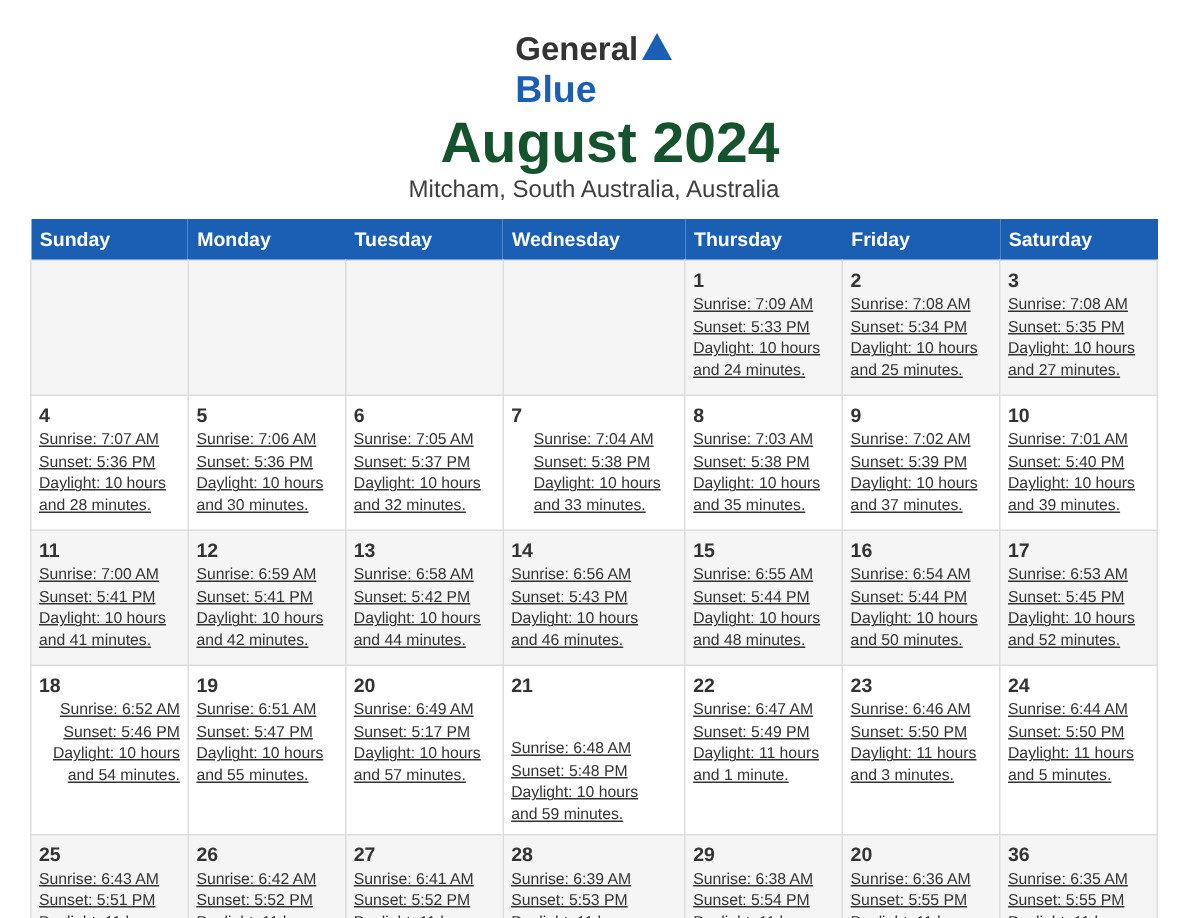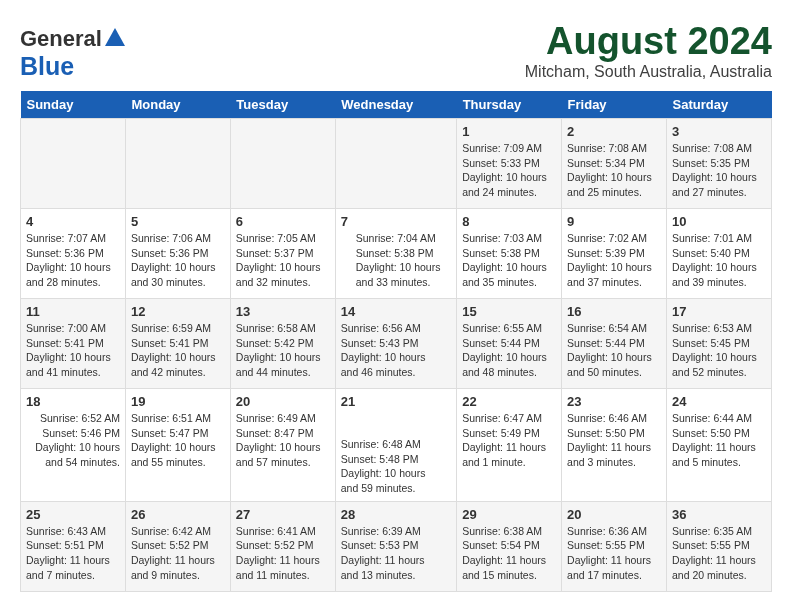--- a/index.html
+++ b/index.html
@@ -6,22 +6,23 @@
     body {
       font-family: Arial, sans-serif;
       background: #fff;
       width: 792px;
       min-height: 612px;
       padding: 20px;
     }
     .header {
       display: flex;
       justify-content: space-between;
-      align-items: flex-end;
+      align-items: center;
       margin-bottom: 10px;
+      flex-direction: column;
     }
     .logo {
       display: flex;
       flex-direction: column;
       align-items: flex-start;
     }
     .logo-text {
       display: flex;
       align-items: center;
     }
@@ -92,20 +93,21 @@
     .day-num {
       font-weight: bold;
       font-size: 13px;
       display: block;
       margin-bottom: 2px;
     }
     .day-info {
       font-size: 10.5px;
       line-height: 1.4;
       color: #333;
+      text-decoration: underline;
     }
     .empty-cell {
       background: #f5f5f5;
     }
   </style>
 </head>
 <body>
 
 <div class="header">
   <div class="logo">
@@ -274,21 +276,21 @@
         <td>
           <span class="day-num">19</span>
           <div class="day-info" style="white-space: pre-line;">Sunrise: 6:51 AM
 Sunset: 5:47 PM
 Daylight: 10 hours
 and 55 minutes.</div>
         </td>
         <td>
           <span class="day-num">20</span>
           <div class="day-info" style="white-space: pre-line;">Sunrise: 6:49 AM
-Sunset: 8:47 PM
+Sunset: 5:17 PM
 Daylight: 10 hours
 and 57 minutes.</div>
         </td>
         <td>
           <span class="day-num">21</span>
           <div class="day-info" style="white-space: pre-line; margin-top: 28px;">Sunrise: 6:48 AM
 Sunset: 5:48 PM
 Daylight: 10 hours
 and 59 minutes.</div>
         </td>

